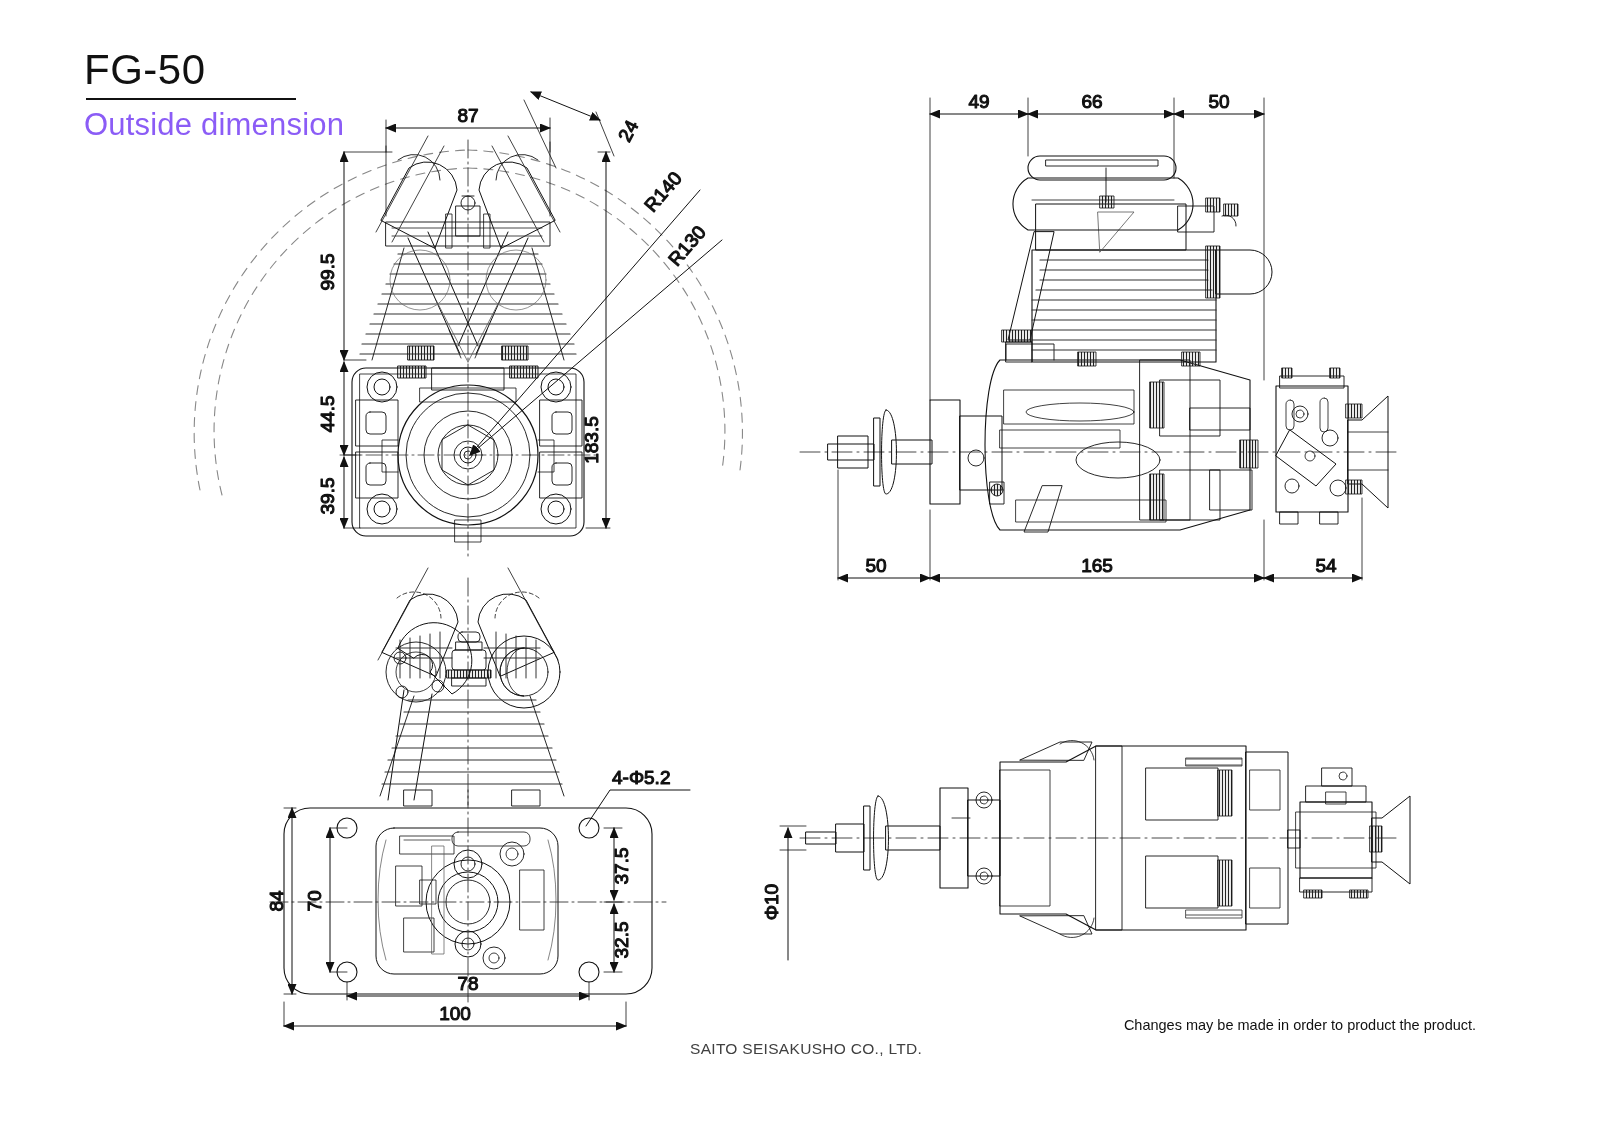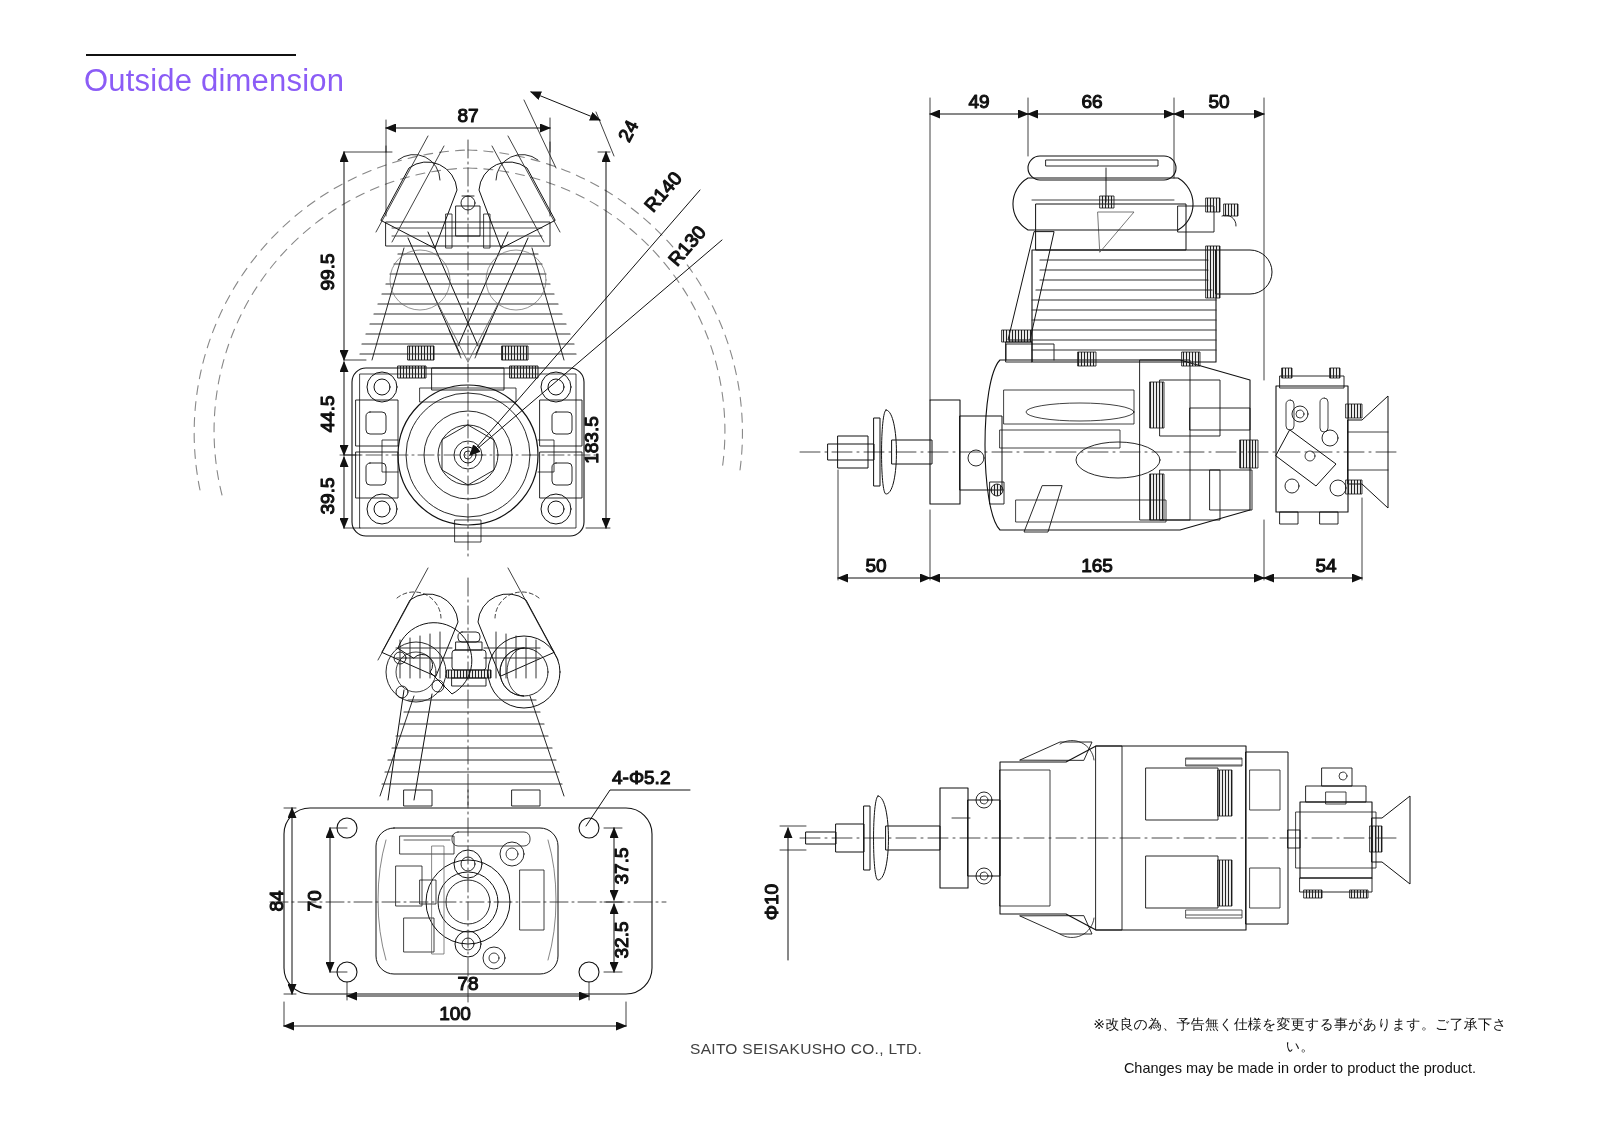--- a/index.html
+++ b/index.html
@@ -36,27 +36,27 @@
   
   text{font-family:"Liberation Sans","DejaVu Sans",sans-serif;fill:#111;}
   .dim{font-size:19px;}
   .dimv{font-size:19px;}
   .callout{font-size:19px;}
 </style>
 </head>
 <body>
 
 <div class="title-block">
+  <div class="title-main">FG-50</div>
   <div class="title-rule"></div>
   <div class="title-sub">Outside dimension</div>
 </div>
 
 <div class="footer-company">SAITO SEISAKUSHO CO., LTD.</div>
 <div class="footer-note">
-  <div class="jp">※改良の為、予告無く仕様を変更する事があります。ご了承下さい。</div>
   <div class="en">Changes may be made in order to product the product.</div>
 </div>
 
 <svg id="sheet" viewBox="0 0 1600 1131" xmlns="http://www.w3.org/2000/svg">
   <defs>
     <marker id="arr" markerWidth="11" markerHeight="9" refX="10" refY="4.5" orient="auto" markerUnits="userSpaceOnUse">
       <path d="M0,0 L11,4.5 L0,9 z" fill="#111"></path>
     </marker>
     <marker id="arrS" markerWidth="11" markerHeight="9" refX="1" refY="4.5" orient="auto" markerUnits="userSpaceOnUse">
       <path d="M11,0 L0,4.5 L11,9 z" fill="#111"></path>

